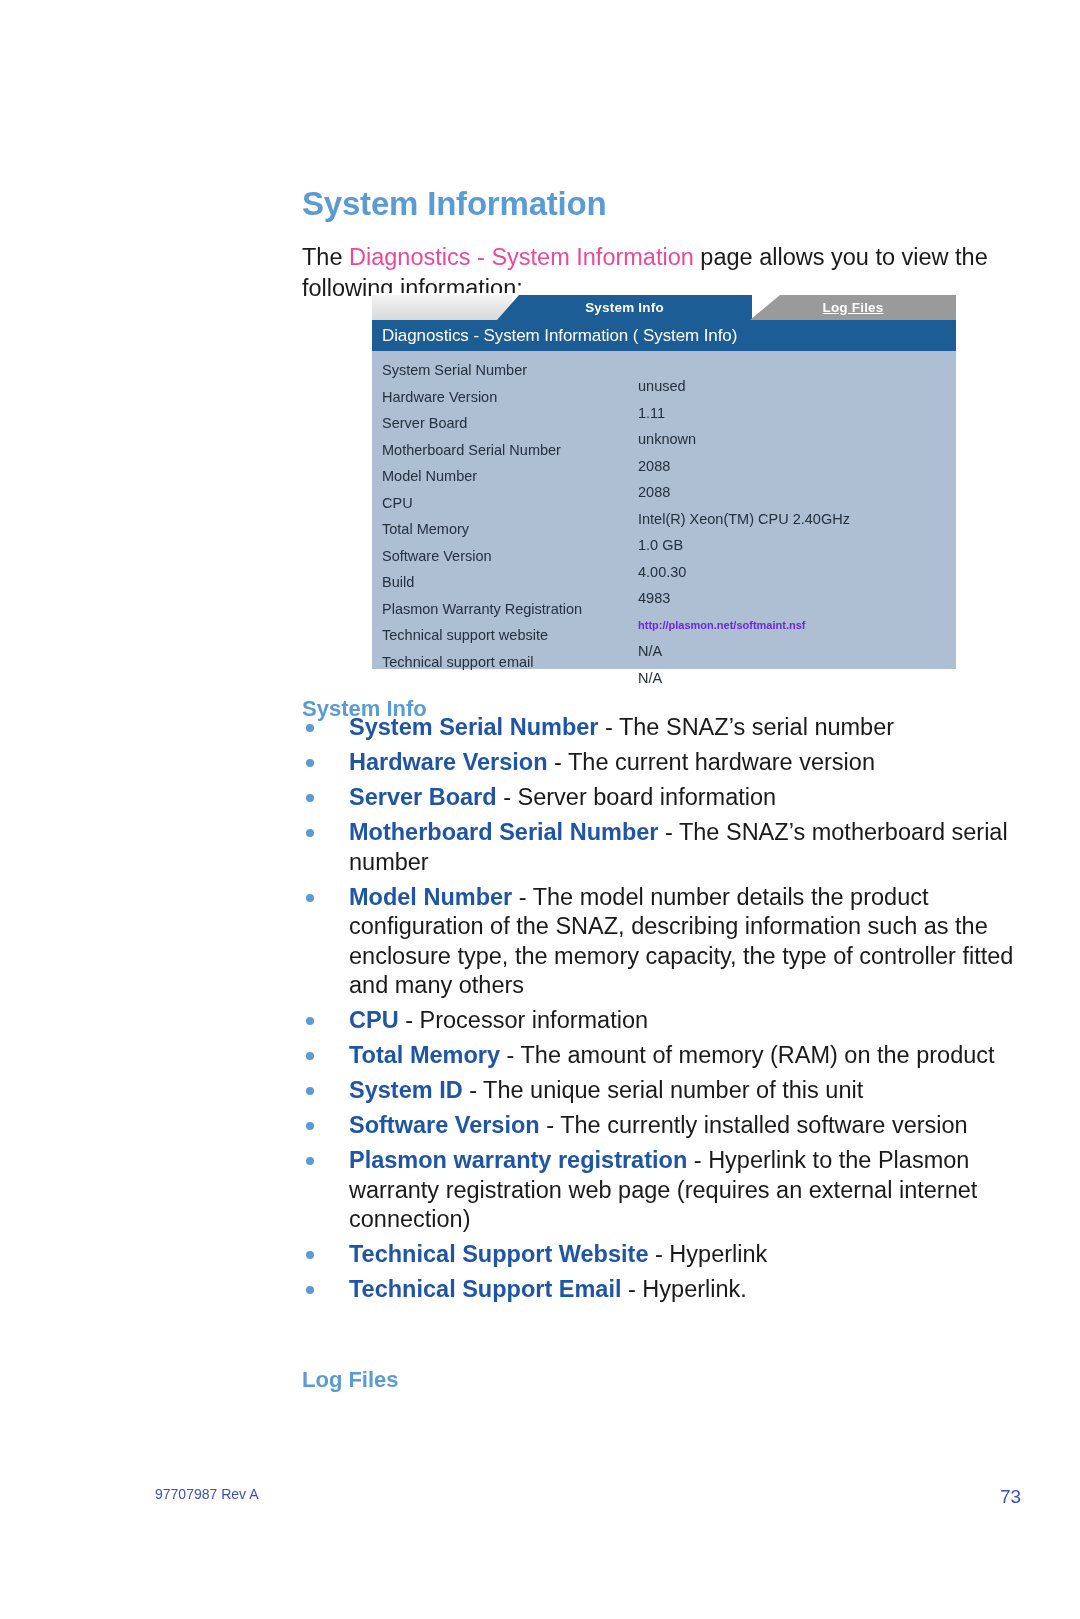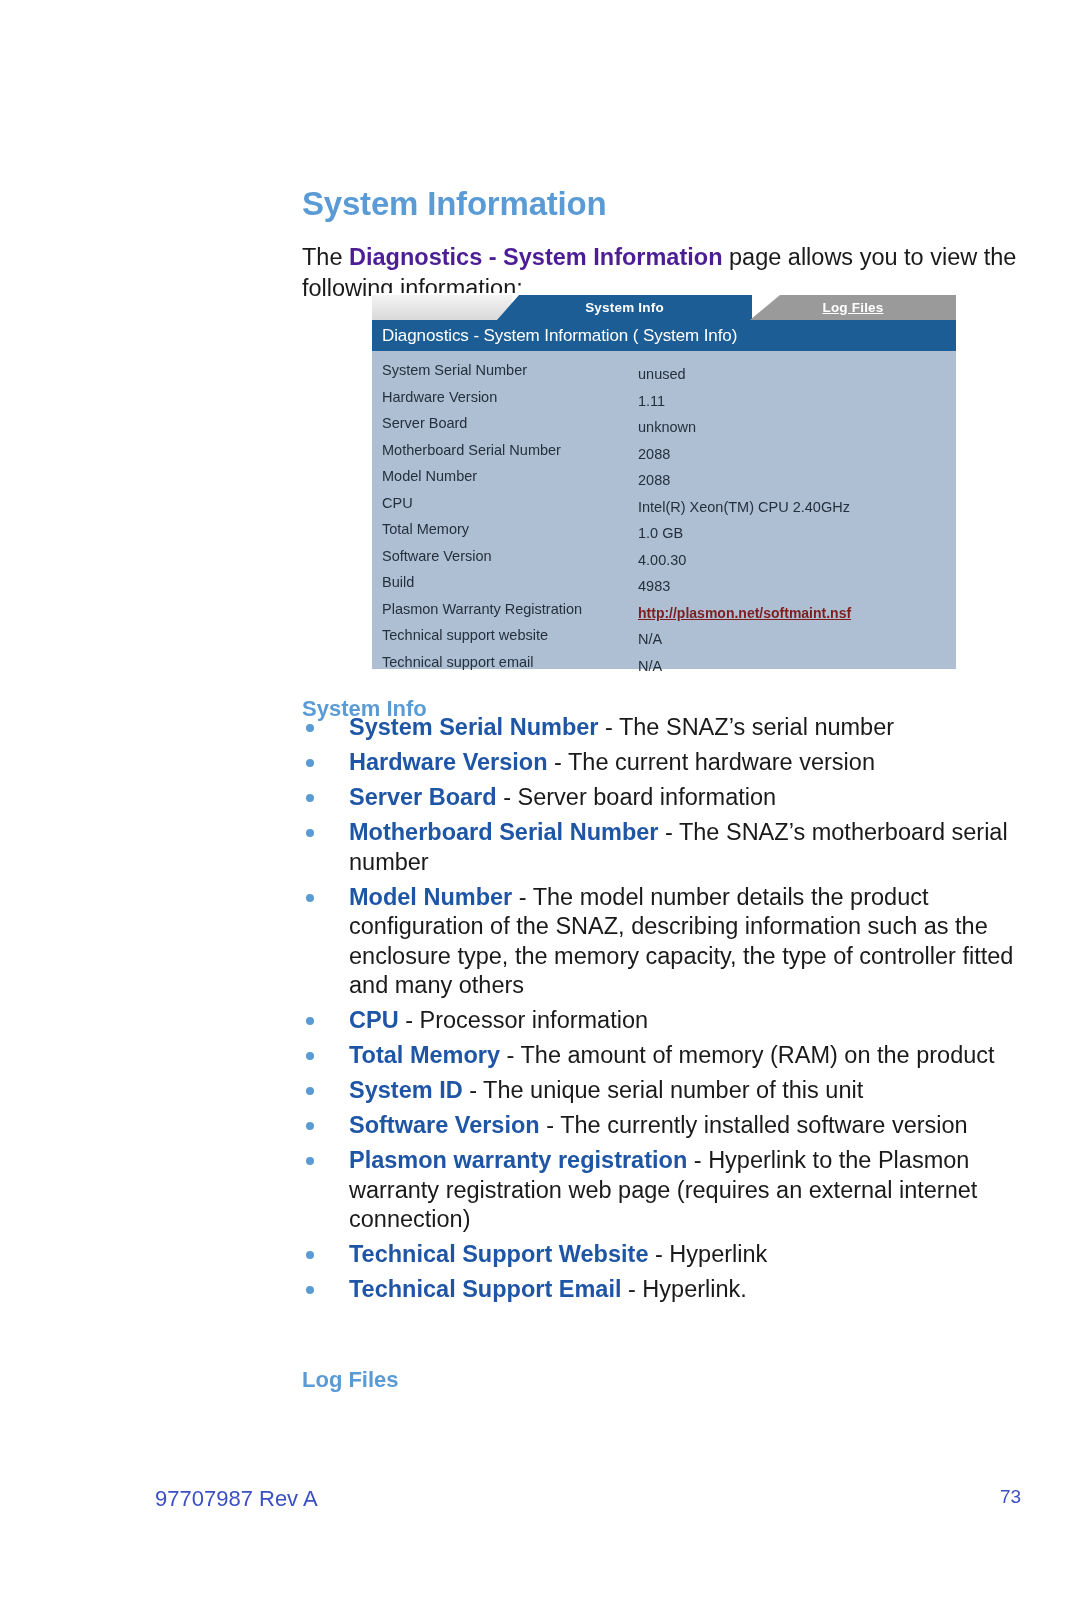--- a/index.html
+++ b/index.html
@@ -40,22 +40,22 @@
   .intro {
     position: absolute;
     left: 265px;
     top: 218px;
     width: 725px;
     font-size: 23.5px;
     line-height: 31px;
     color: #1a1a1a;
   }
   .intro b {
-    color: #4c1d95;
-    font-weight: bold;
+    color: #ec4899;
+    font-weight: normal;
   }
 
   
   .figure {
     position: absolute;
     left: 335px;
     top: 293px;
     width: 584px;
     height: 376px;
     background: #aebfd4;
@@ -132,27 +132,26 @@
     position: relative;
   }
   .fig-key {
     position: absolute;
     left: 10px;
     top: 0;
   }
   .fig-val {
     position: absolute;
     left: 266px;
-    top: 4px;
+    top: 16px;
   }
   .fig-val.link {
-    color: #7f1d1d;
-    font-weight: bold;
-    text-decoration: underline;
-    font-size: 14px;
+    color: #6d28d9;
+    font-weight: bold;
+    font-size: 11px;
   }
 
   
   .subhead {
     position: absolute;
     left: 265px;
     font-size: 22px;
     font-weight: bold;
     color: #5b9bd5;
     white-space: nowrap;
@@ -187,21 +186,21 @@
   .bullet-term {
     color: #1f55a5;
     font-weight: bold;
   }
 
   
   .footer-left {
     position: absolute;
     left: 118px;
     top: 1486px;
-    font-size: 22px;
+    font-size: 14px;
     color: #3b4fc4;
   }
   .footer-right {
     position: absolute;
     left: 963px;
     top: 1486px;
     font-size: 19px;
     color: #3b4fc4;
   }
 </style>

